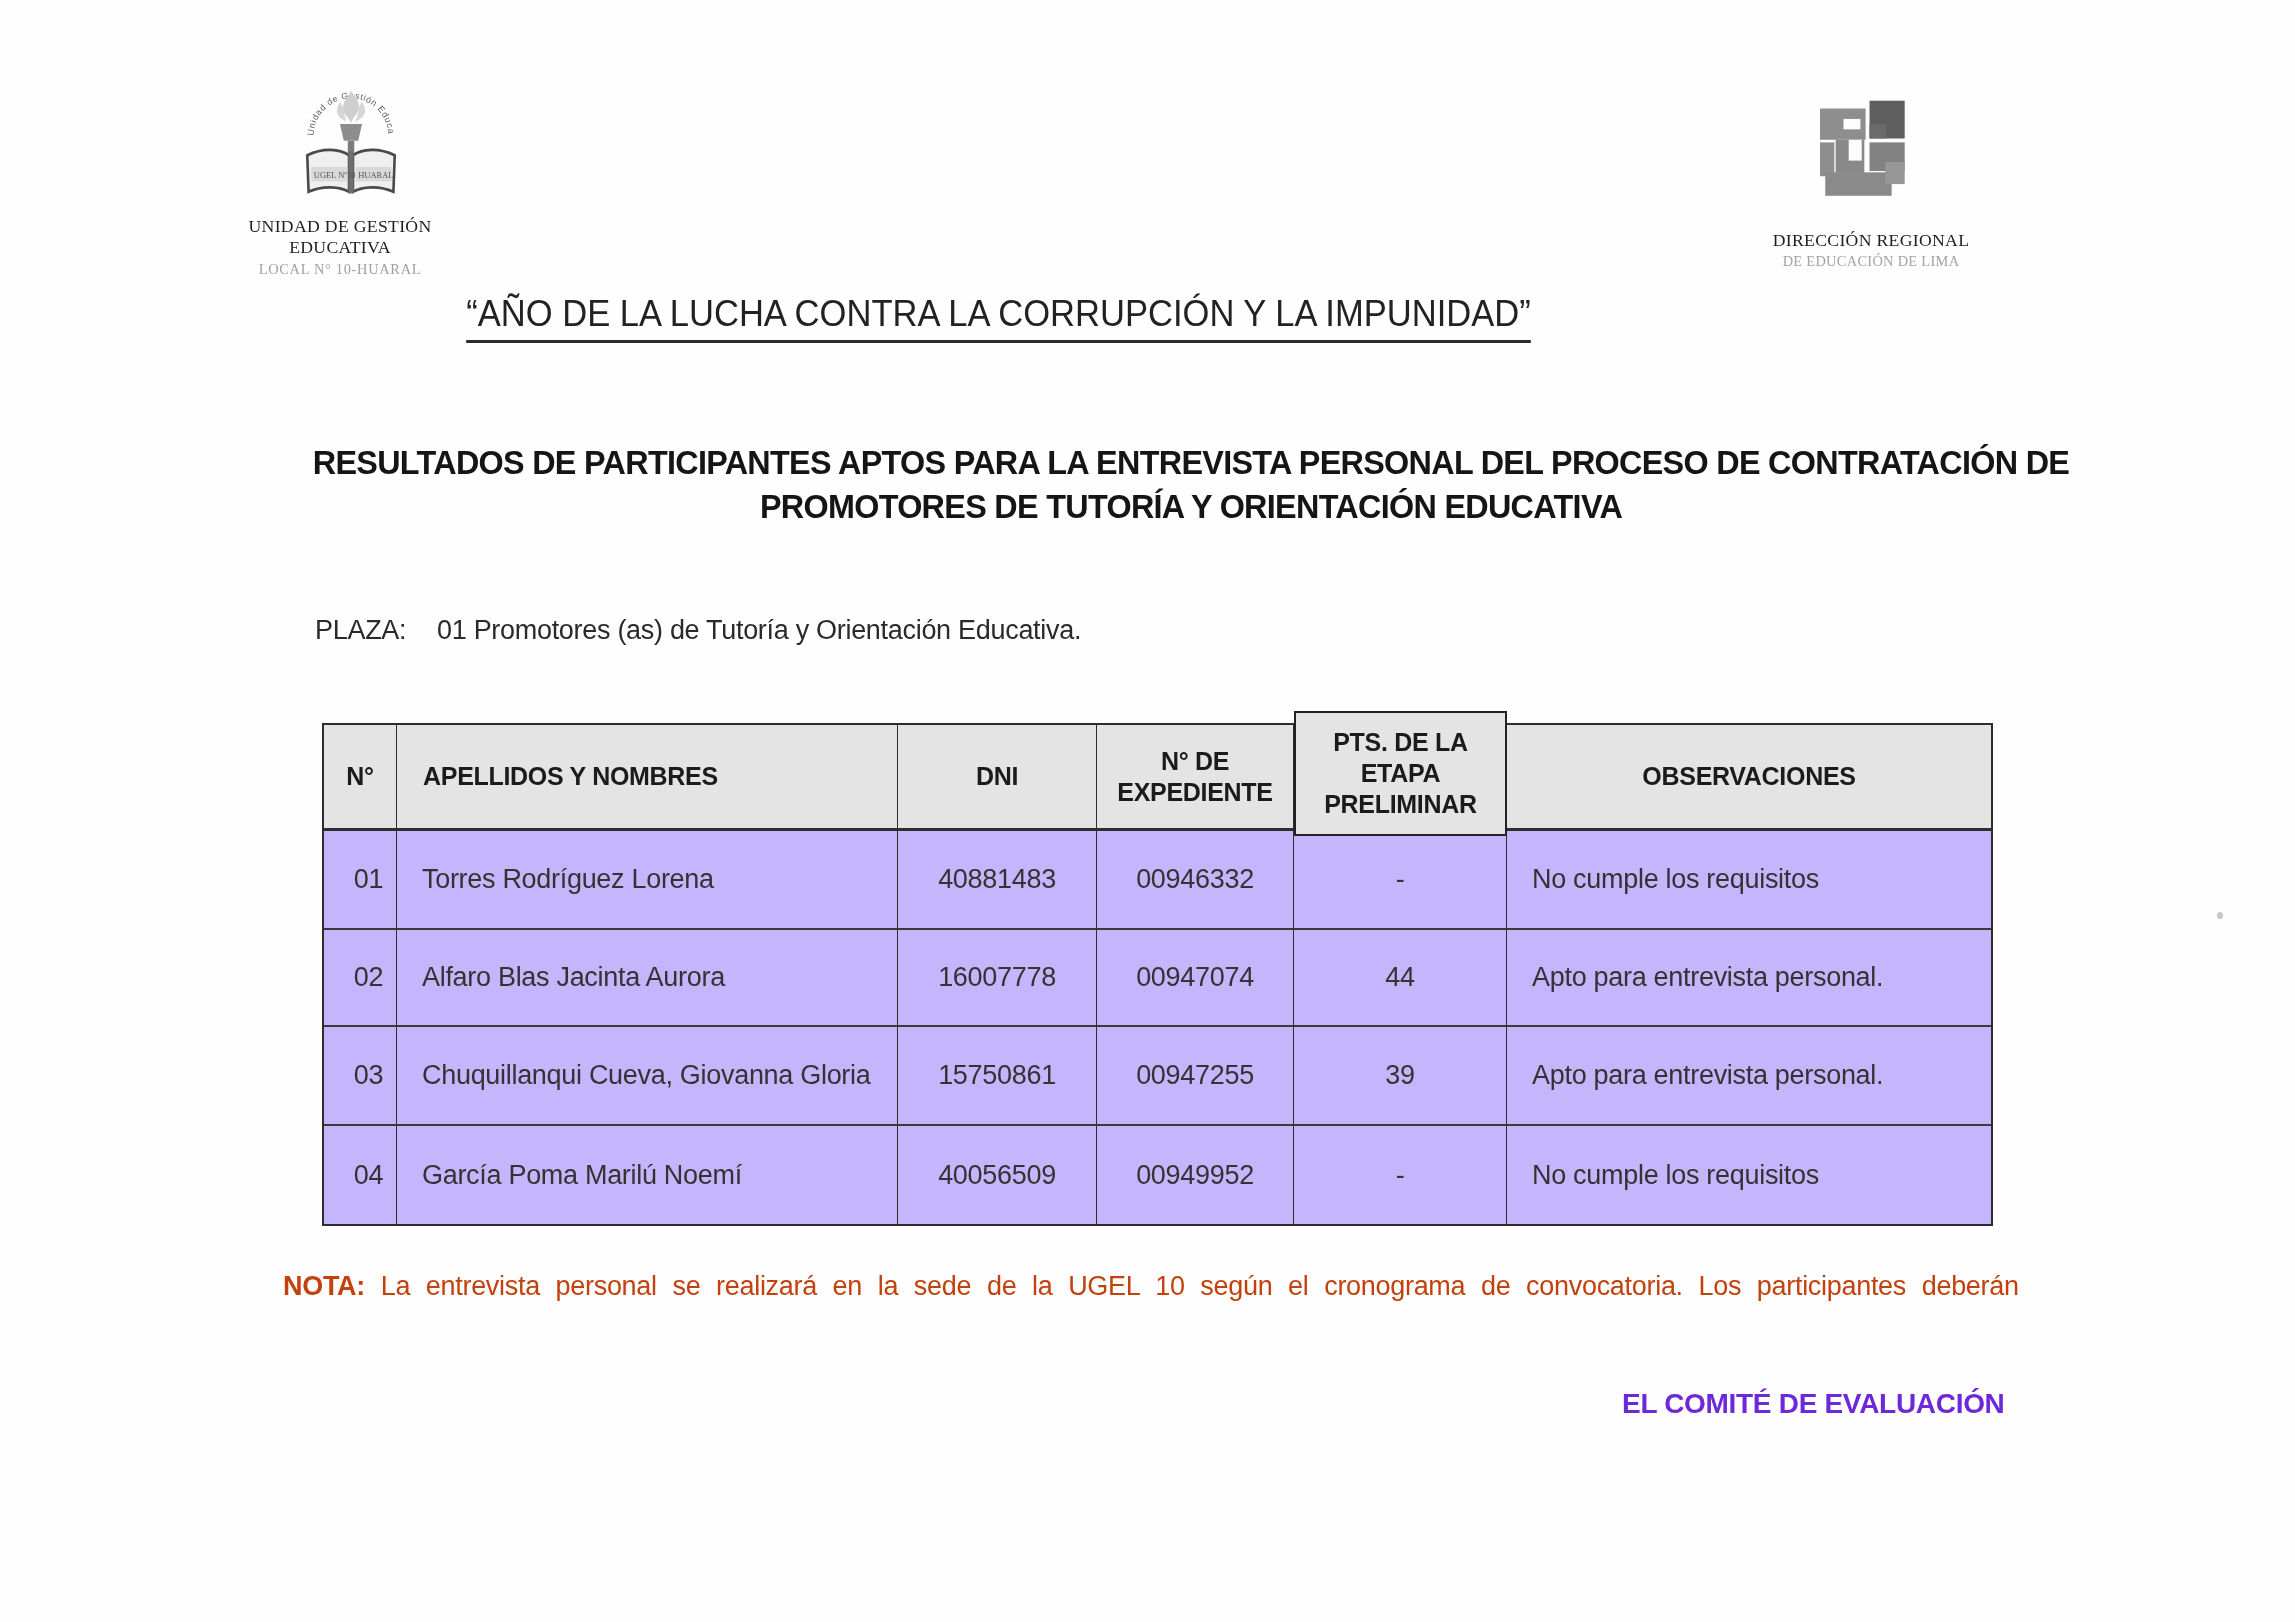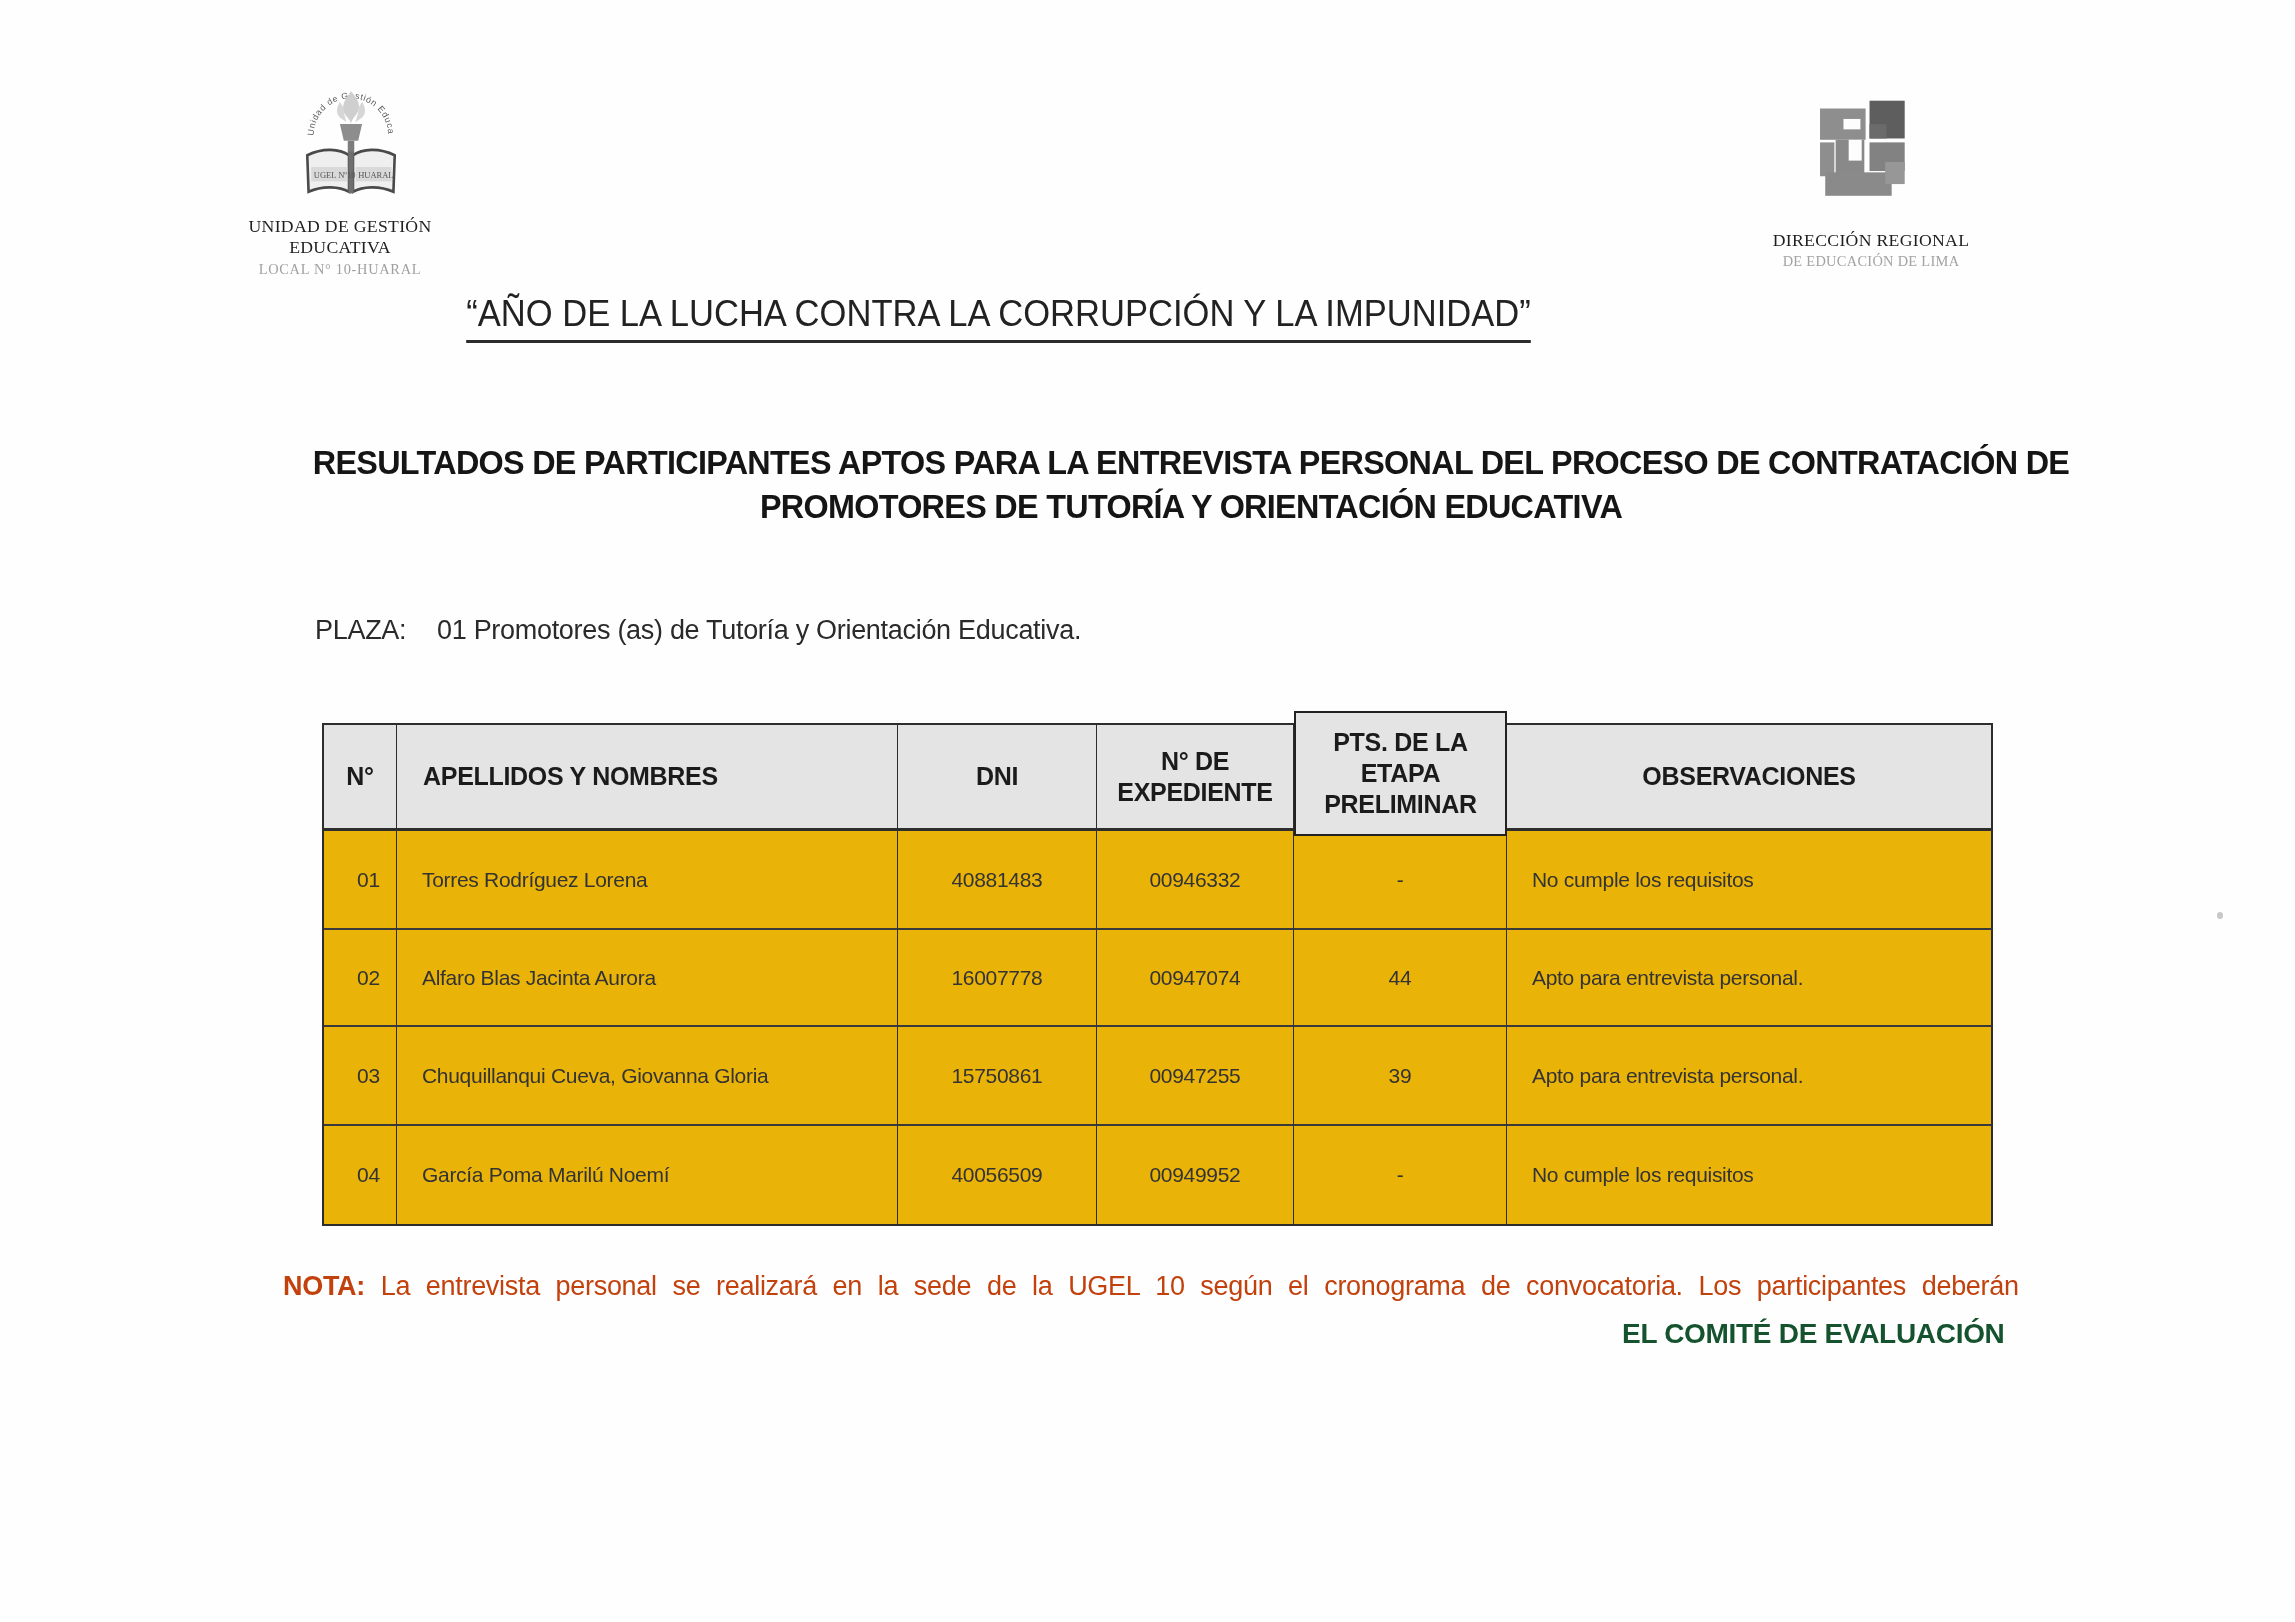--- a/index.html
+++ b/index.html
@@ -60,41 +60,41 @@
   }
   .hc.h-name { justify-content:flex-start; text-align:left; padding-left:26px; }
   .hc.h-pts {
     position:relative; z-index:2;
     margin-top:-13.7px; margin-bottom:-5.2px;
     border:2px solid #222; border-right-width:2px;
     padding:0 5.2px;
   }
   .hc.last { border-right:none; }
   .dc {
-    font-size:21px; color:#333; letter-spacing:-0.3px;
+    font-size:27px; color:#333; letter-spacing:-0.3px;
     display:flex; align-items:center;
     border-right:1.3px solid #2d2d2d;
-    background:#eab308;
+    background:#c4b5fd;
   }
   .dc.rb { border-bottom:2px solid #3a3a3a; }
   .dc.last { border-right:none; }
   .dc.ac { justify-content:center; }
   .dc.al { padding-left:25px; }
   .dc.cn { padding-left:17px; }
   
   .note {
     position:absolute; left:283px; top:1263px; width:1777px;
     font-size:27px; line-height:47px; color:#c2410c; letter-spacing:-0.3px;
   }
   .note .just { word-spacing:8.5px; }
   .note .l2 { display:block; padding-left:82px; word-spacing:1.3px; }
   
   .signature {
-    position:absolute; left:1622px; top:1318px;
-    font-size:28px; font-weight:bold; color:#14532d; letter-spacing:-0.3px;
+    position:absolute; left:1622px; top:1388px;
+    font-size:28px; font-weight:bold; color:#6d28d9; letter-spacing:-0.3px;
   }
   
   .speck { position:absolute; left:2217px; top:912px; width:5.9px; height:6.5px;
     border-radius:50%; background:#9b9b9b; opacity:0.55; }
 </style>
 </head>
 <body>
 
 <div class="emblem-left">
   <svg viewBox="0 0 150 190" width="98" height="124">

